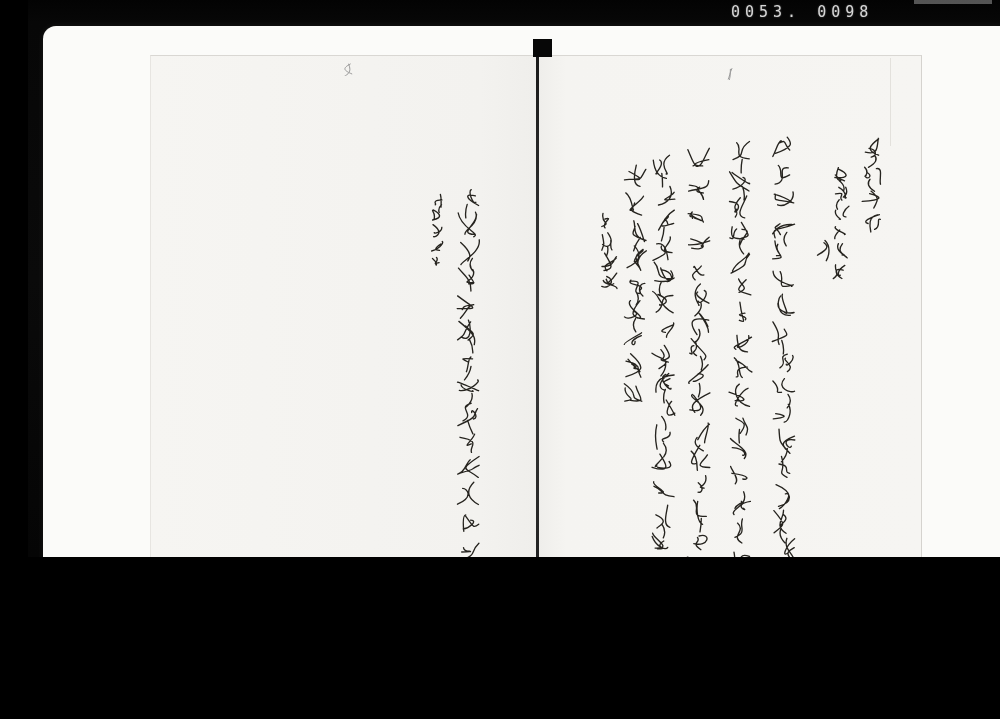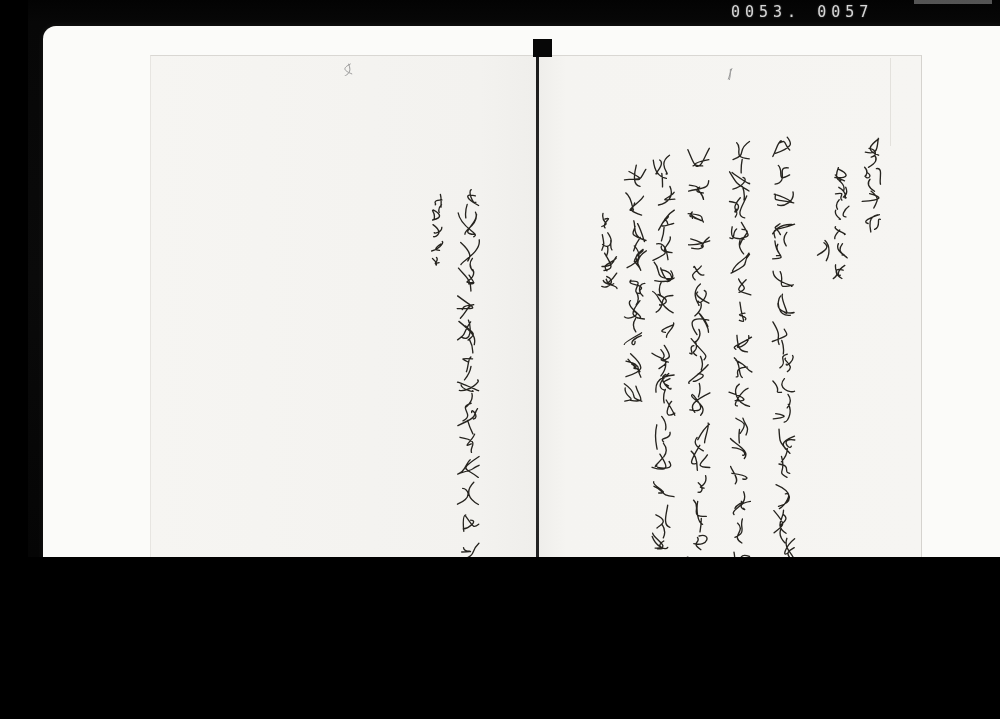--- a/index.html
+++ b/index.html
@@ -52,21 +52,21 @@
     writing-mode:vertical-rl;font-size:10px;color:#26241f;
   }
 </style>
 </head>
 <body>
 
 <div class="canvas">
 
   <div class="stamp">
     <span>0053.</span>
-    <span>0057</span>
+    <span>0098</span>
   </div>
   <div class="topstrip"></div>
 
   <div class="backing"></div>
 
   <div class="book">
     <div class="page left"></div>
     <div class="page right"></div>
     <div class="gutter"></div>
   </div>

